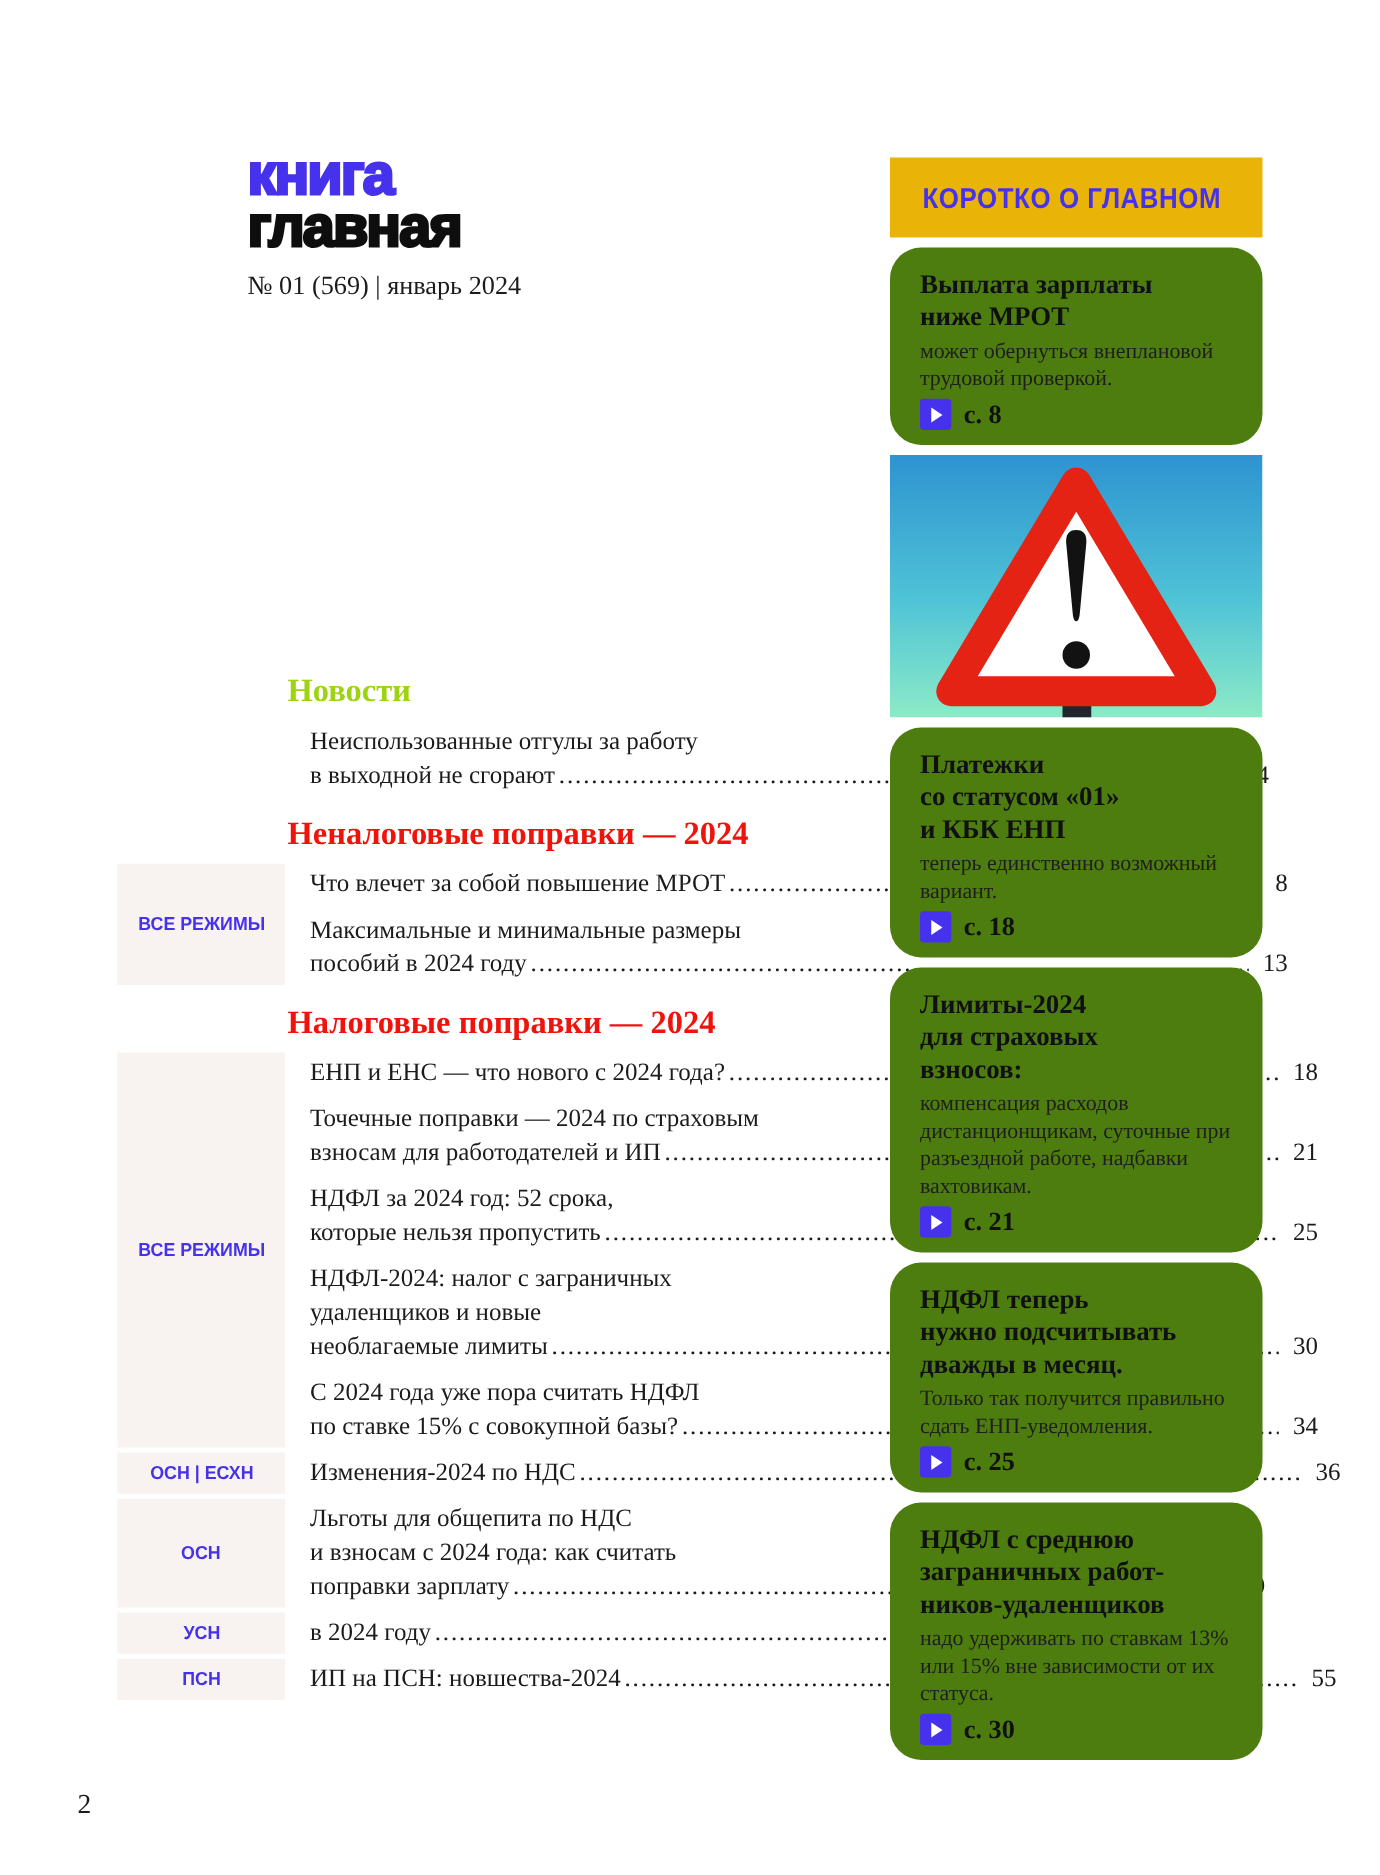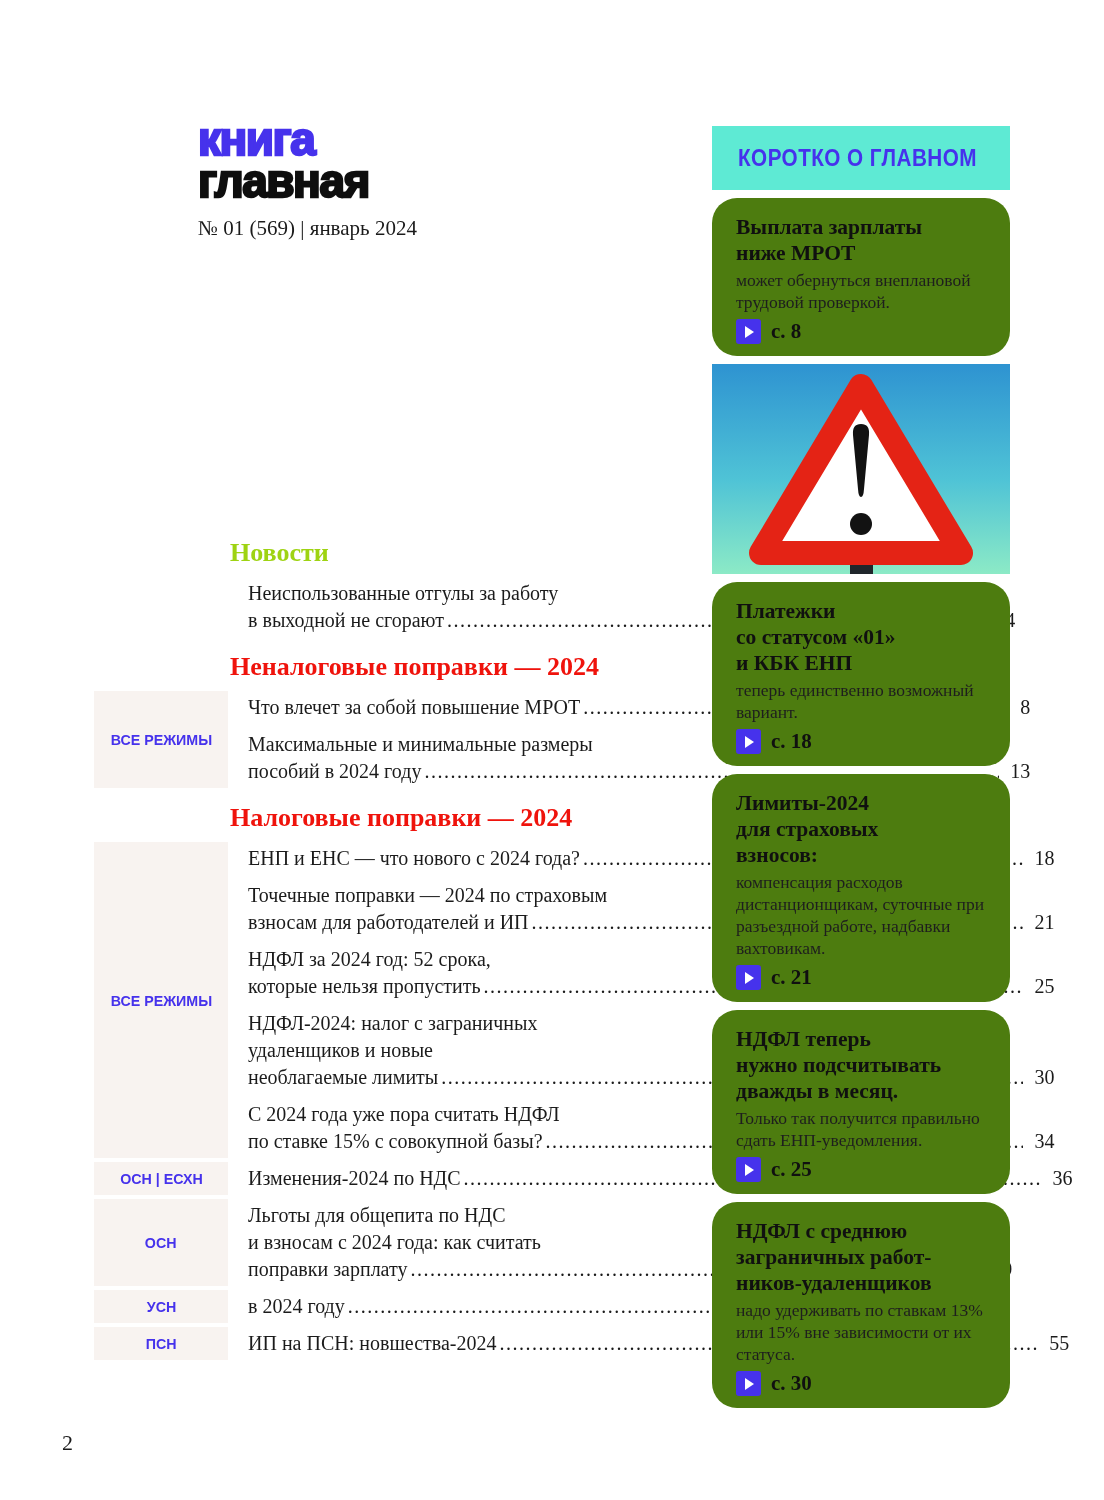--- a/index.html
+++ b/index.html
@@ -33,21 +33,21 @@
   .toc-item { font-size:20px; line-height:27px; color:#1b1b1b; }
   .pre { white-space:pre-line; }
   .lastline { display:flex; align-items:baseline; }
   .dots { flex:1; overflow:hidden; white-space:nowrap; margin:0 3px; letter-spacing:1.5px; color:#1b1b1b; }
   .dots::after { content:"...................................................................................................."; }
   .pg { min-width:28px; text-align:right; }
 
   
   .sidebar { position:absolute; left:712px; top:126px; width:298px;
     display:flex; flex-direction:column; gap:8px; }
-  .sb-header { background:#5eead4; height:64px; display:flex; align-items:center; padding-left:26px; }
+  .sb-header { background:#eab308; height:64px; display:flex; align-items:center; padding-left:26px; }
   .sb-header span { color:#4632ec; font-family:"Liberation Sans", sans-serif; font-weight:bold;
     font-size:23px; letter-spacing:0.5px; transform:scaleX(0.9); transform-origin:left center; white-space:nowrap; }
   .card { background:#4d7c0f; padding:16px 24px 12px 24px;border-radius:25px; }
   .card-title { font-weight:bold; font-size:21.5px; line-height:26px; white-space:pre-line; color:#101010; }
   .card-body  { font-size:17.5px; line-height:22px; margin-top:3px; color:#1e1e1e; }
   .page-link { display:flex; align-items:center; gap:10px; margin-top:6px; }
   .arrow { width:25px; height:25px; background:#4632ec; border-radius:3px;
     display:flex; align-items:center; justify-content:center; flex-shrink:0; }
   .arrow::after { content:""; display:block; width:0; height:0; margin-left:2px;
     border-left:9px solid #fff; border-top:6px solid transparent; border-bottom:6px solid transparent; }

